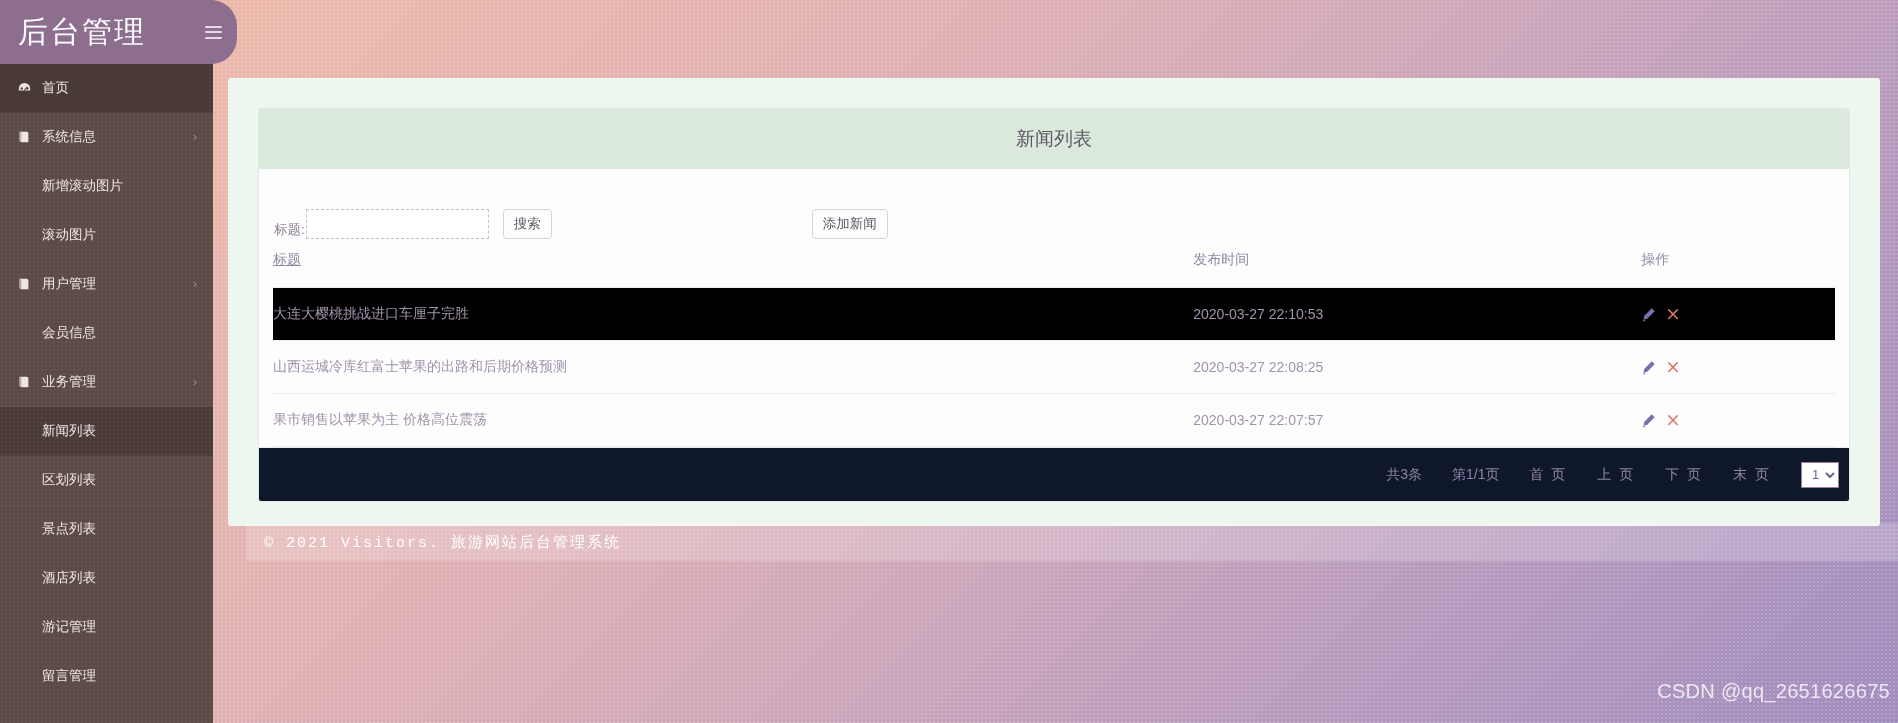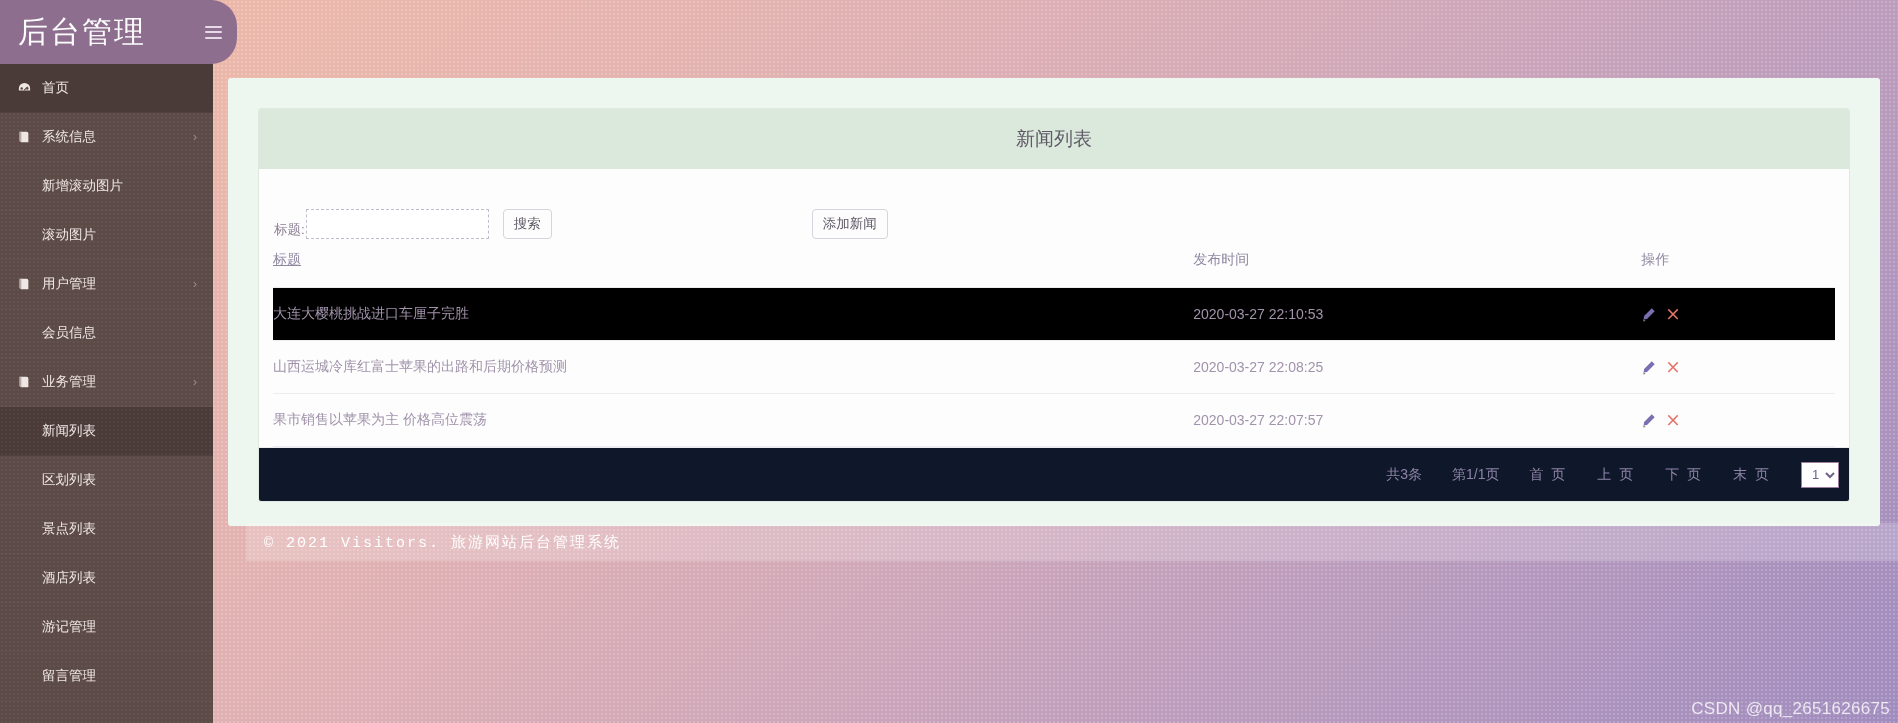--- a/index.html
+++ b/index.html
@@ -332,23 +332,23 @@
     font-size: 15px;
     font-family: "Liberation Mono", "DejaVu Sans Mono", monospace;
     letter-spacing: 2px;
     z-index: 3;
     margin-left: 33px;
   }
 
   .watermark {
     position: absolute;
     right: 8px;
-    bottom: 4px;
+    bottom: 20px;
     color: rgba(255,255,255,0.78);
-    font-size: 17px;
+    font-size: 20px;
     z-index: 9;
     letter-spacing: 0.3px;
   }
 </style>
 </head>
 <body>
 
 <div class="bg-texture"></div>
 
 <div class="topbar">

